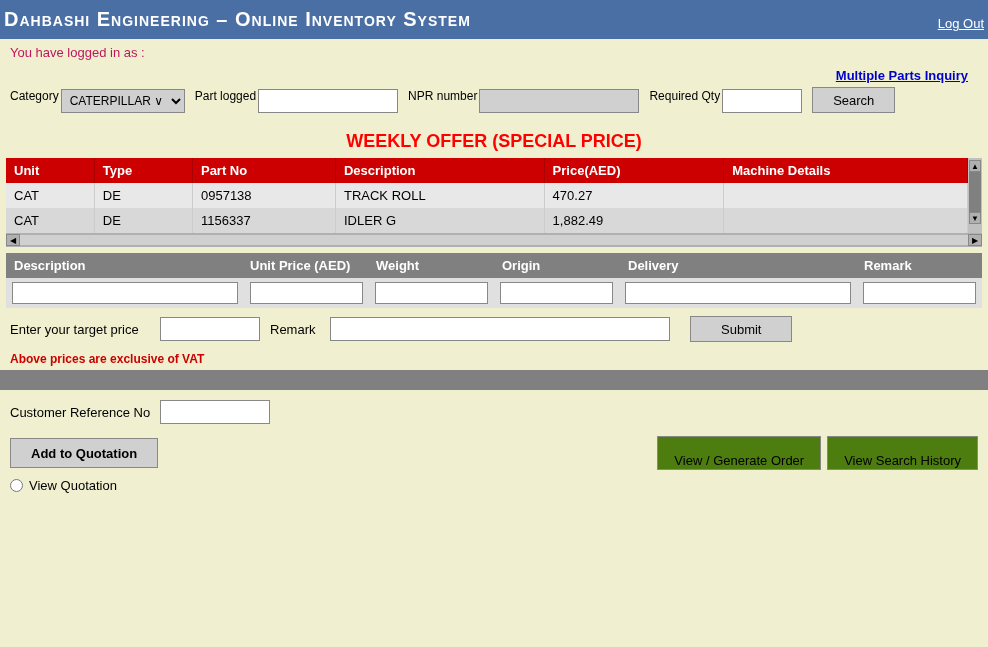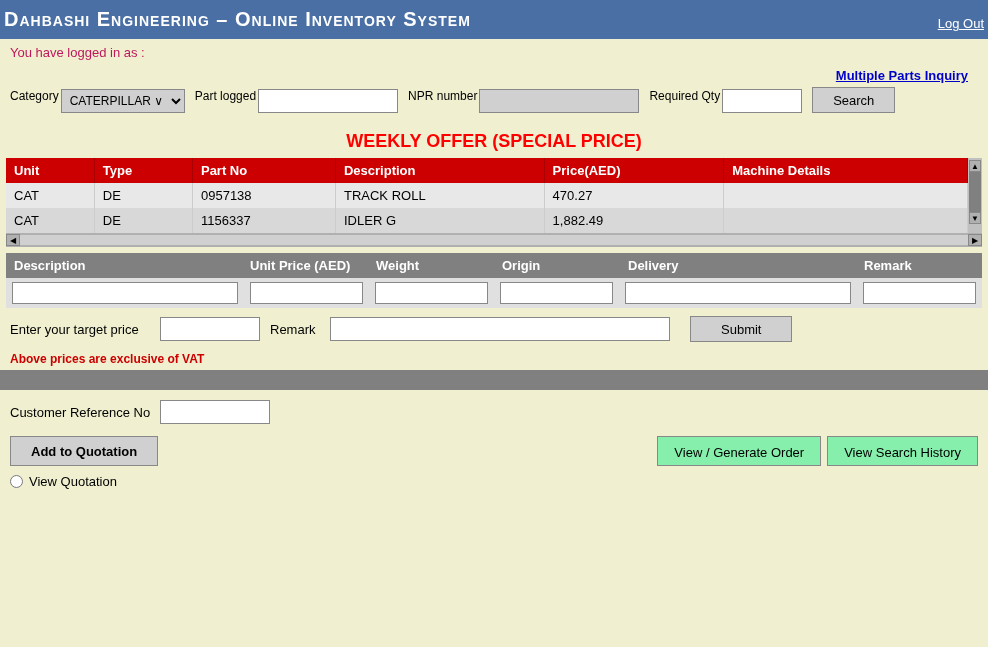--- a/index.html
+++ b/index.html
@@ -250,24 +250,24 @@
       padding: 0 20px;
       cursor: pointer;
       font-size: 13px;
       font-weight: bold;
     }
     .right-buttons {
       display: flex;
       gap: 6px;
     }
     .view-generate-btn, .view-search-history-btn {
-      background: #86efac;
+      background: #4d7c0f;
       border: 1px solid #888;
       height: 30px;
-      padding: 8px 16px;
+      padding: 16px 16px;
       cursor: pointer;
       font-size: 13px;
     }
     
     .view-quotation-row {
       display: flex;
       align-items: center;
       padding: 4px 10px;
       gap: 6px;
     }

